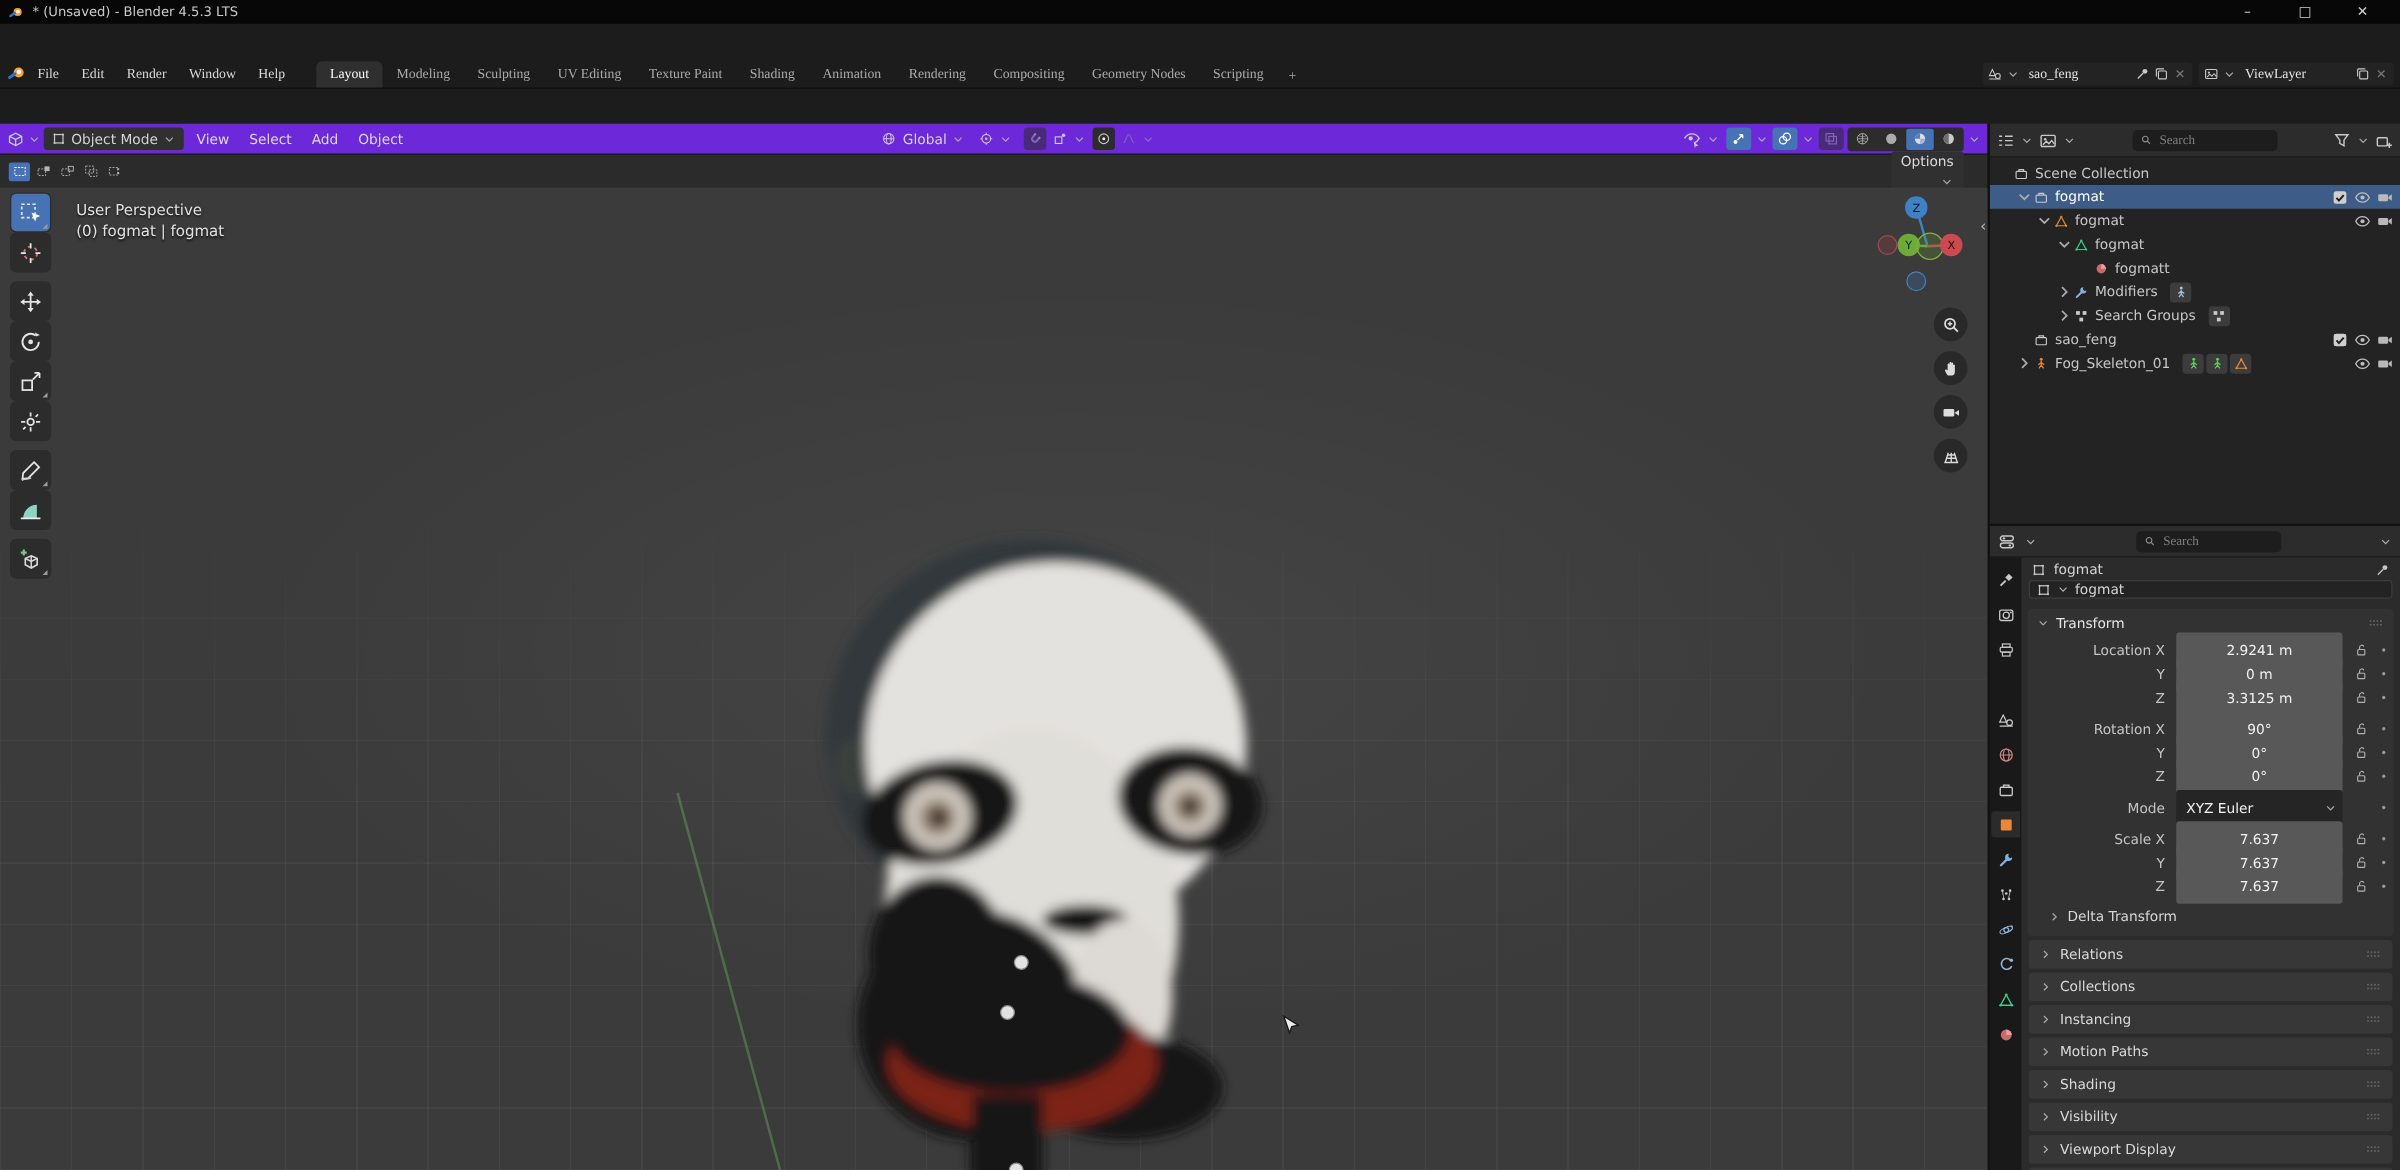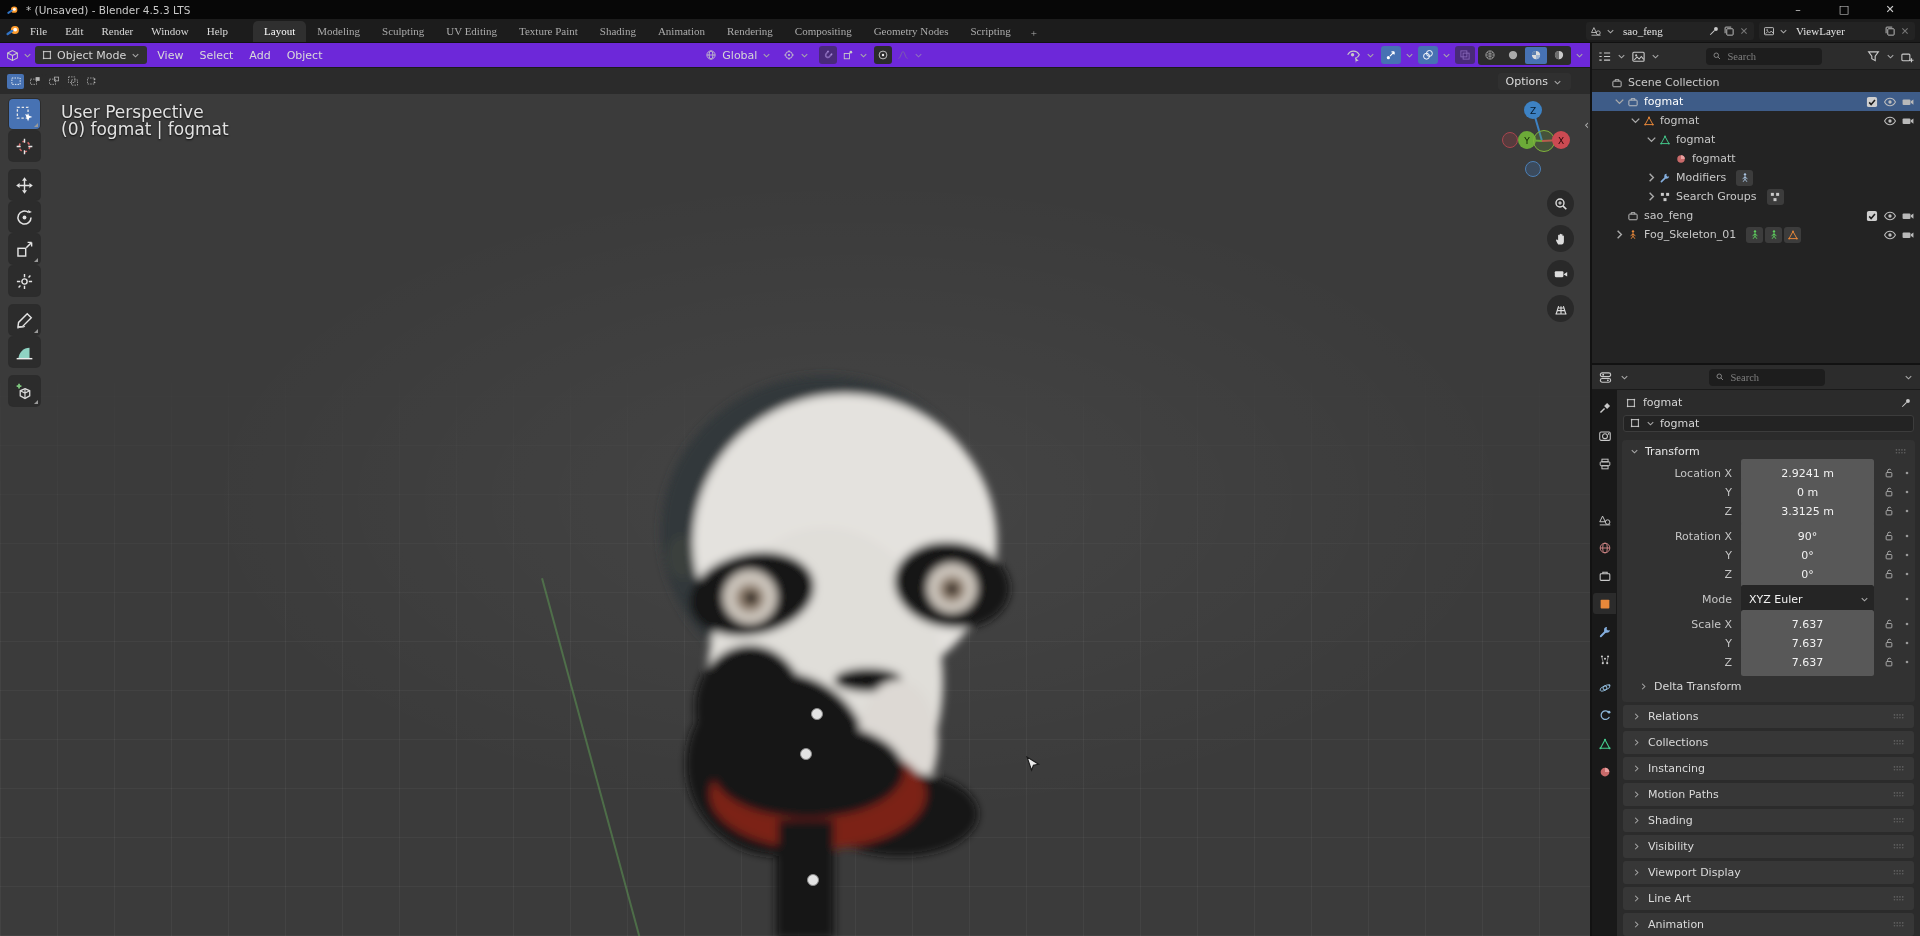--- a/index.html
+++ b/index.html
@@ -1,17 +1,17 @@
 <!DOCTYPE html>
 <html><head>
 <meta charset="utf-8">
 <style>
   html,body{margin:0;padding:0;background:#000;}
   body{width:1920px;height:936px;font-family:"DejaVu Sans",sans-serif;font-size:11px;color:#d5d5d5;-webkit-font-smoothing:antialiased;}
-  .app{width:1920px;height:936px;overflow:hidden;display:flex;flex-direction:column;background:#1c1c1c;}
+  .app{width:1920px;height:936px;overflow:hidden;display:flex;flex-direction:column;background:#1c1c1c;gap:28px;}
   .icon{display:inline-flex;width:15px;height:15px;flex:none;align-items:center;justify-content:center;}
   .icon svg{width:100%;height:100%;}
   .icon.sm{width:12px;height:12px}
   .icon.xs{width:10px;height:10px}
 
   
   .titlebar{height:19px;background:#070707;display:flex;align-items:center;gap:7px;padding:0 7px;font-size:10.5px;color:#c9c9c9;flex:none;}
   .win-controls{margin-left:auto;display:flex;align-items:center;gap:0;}
   .win-btn{width:46px;height:19px;display:flex;align-items:center;justify-content:center;color:#cfcfcf;font-size:11px;}
 
@@ -43,32 +43,32 @@
   .hdr-group{display:flex;align-items:center;gap:3px;}
   .shade-group{display:flex;align-items:center;background:#2c2c2c;border-radius:3px;padding:1px;gap:1px;}
   .shade-btn{width:22px;height:17px;border-radius:2px;display:flex;align-items:center;justify-content:center;}
   .shade-btn.on{background:#4772b3;}
 
   
   .vp-tools{height:26px;background:#2b2b2b;display:flex;align-items:center;padding:0 7px;flex:none;border-top:1px solid #1b1b1b;}
   .selmode{display:flex;gap:2px;align-items:center;}
   .sel-btn{width:17px;height:15px;border-radius:2px;background:#2b2b2b;display:flex;align-items:center;justify-content:center;}
   .sel-btn.active{background:#4772b3;}
-  .options-pill{margin-left:auto;margin-right:12px;display:flex;align-items:flex-end;gap:4px;background:#303030;border-radius:3px;padding:2px 8px;color:#dcdcdc;}
+  .options-pill{margin-left:auto;margin-right:12px;display:flex;align-items:flex-end;gap:4px;background:#303030;border-radius:3px;padding:2px 8px;color:#dcdcdc;flex-direction:column;}
 
   
   .vp-canvas{flex:1;position:relative;background:#3b3b3b;overflow:hidden;}
   .vp-grid{position:absolute;inset:0;
     background-image:repeating-linear-gradient(90deg,rgba(255,255,255,.045) 0 1px,transparent 1px 57px),
                      repeating-linear-gradient(0deg,rgba(255,255,255,.04) 0 1px,transparent 1px 49px);
     -webkit-mask-image:linear-gradient(180deg,transparent 0 30%,#000 62%);
             mask-image:linear-gradient(180deg,transparent 0 30%,#000 62%);}
   .vp-light{position:absolute;inset:0;background:radial-gradient(ellipse 60% 55% at 54% 48%,rgba(255,255,255,.05),transparent 70%);}
   .axis-y{position:absolute;left:543px;top:484px;width:372px;height:2px;background:rgba(95,160,85,.5);transform:rotate(74.8deg);transform-origin:0 0;}
-  .overlay-text{position:absolute;left:61px;top:10px;line-height:17px;font-size:17px;color:#e2e2e2;text-shadow:0 1px 2px rgba(0,0,0,.85);}
+  .overlay-text{position:absolute;left:61px;top:10px;line-height:17px;font-size:12px;color:#e2e2e2;text-shadow:0 1px 2px rgba(0,0,0,.85);}
   .npanel-arrow{position:absolute;right:1px;top:24px;color:#b5b5b5;font-size:12px;}
 
   
   .toolbar{position:absolute;left:9px;top:5px;display:flex;flex-direction:column;gap:2px;}
   .tool-btn{width:31px;height:30px;background:#2c2c2c;border-radius:4px;display:flex;align-items:center;justify-content:center;position:relative;box-shadow:0 0 0 1px rgba(0,0,0,.25);}
   .tool-btn.active{background:#4772b3;}
   .tool-btn.group{margin-top:7px;}
   .tool-btn .icon{width:19px;height:19px;}
   .tool-btn .corner{position:absolute;right:2px;bottom:2px;width:0;height:0;border-left:4px solid transparent;border-bottom:4px solid #9a9a9a;}
 

